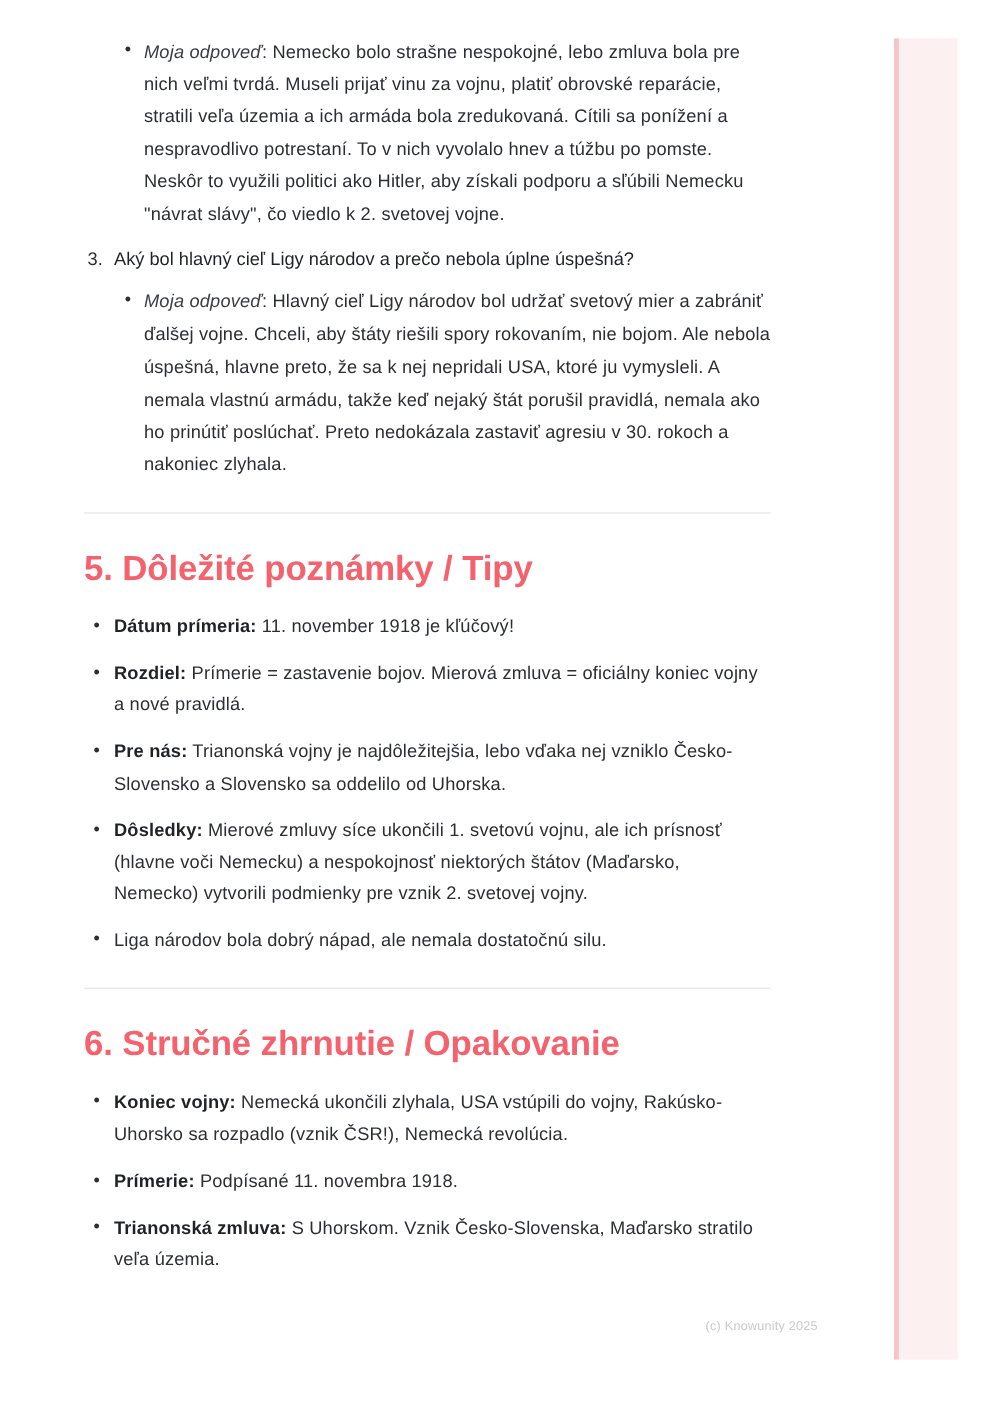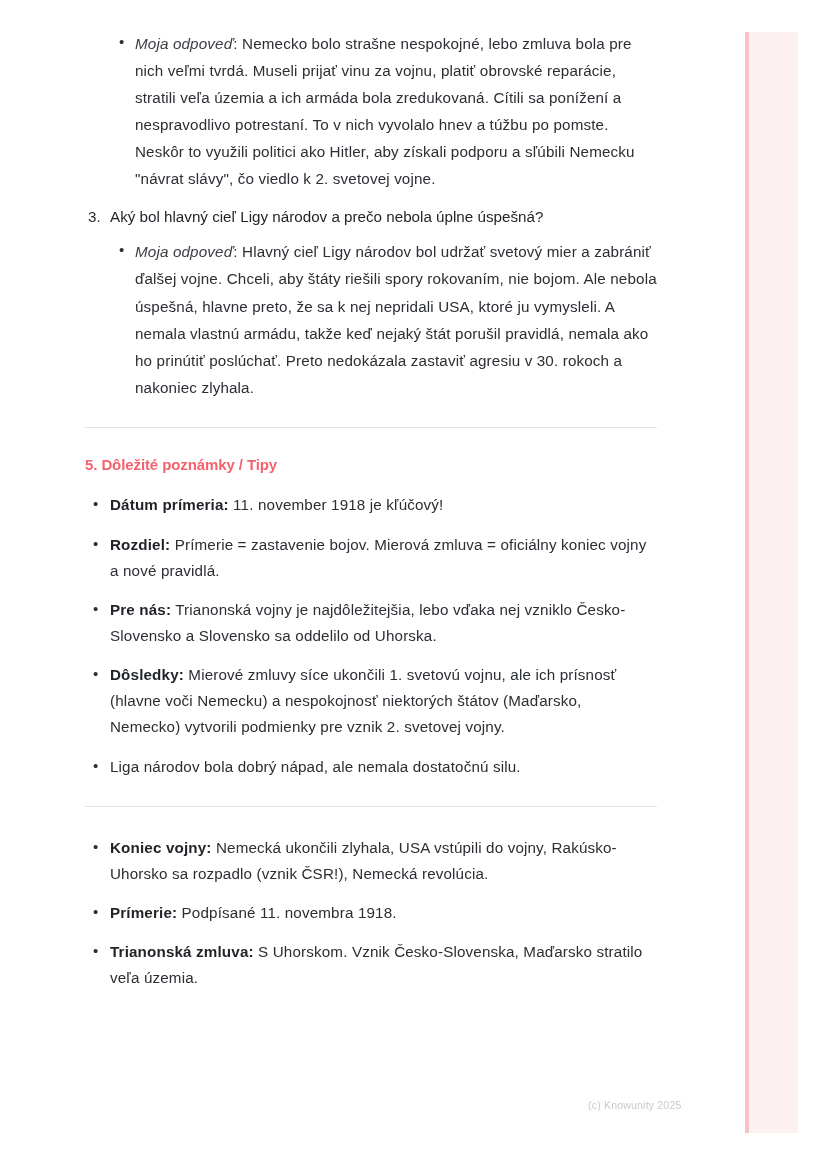--- a/index.html
+++ b/index.html
@@ -33,21 +33,21 @@
     left: 745px;
     width: 4px;
     height: 1101px;
     background: #f6c3c8;
   }
 
   
   .page {
     position: absolute;
     top: 0;
-    left: 17px;
+    left: 2px;
     width: 700px;
     height: 1171px;
     box-sizing: border-box;
     padding: 4px;
   }
 
   .content {
     position: absolute;
     left: 68px;
     top: 30px;
@@ -127,21 +127,21 @@
     font-weight: 700;
     color: #1f2227;
   }
   .q-text {
     font-weight: 400;
     color: #1f2227;
   }
 
   
   h2.section-heading {
-    font-size: 15px;
+    font-size: 29px;
     font-weight: 700;
     color: #f4626d;
     margin: 0 0 18px 0;
     letter-spacing: -0.1px;
     line-height: 1.25;
   }
 
   
   .divider {
     height: 1px;
@@ -207,20 +207,21 @@
       <li class="bullet-item">
         <span class="strong">Dôsledky:</span><span> Mierové zmluvy síce ukončili 1. svetovú vojnu, ale ich prísnosť (hlavne voči Nemecku) a nespokojnosť niektorých štátov (Maďarsko, Nemecko) vytvorili podmienky pre vznik 2. svetovej vojny.</span>
       </li>
       <li class="bullet-item">
         <span class="strong"></span><span>Liga národov bola dobrý nápad, ale nemala dostatočnú silu.</span>
       </li>
     </ul>
 
     <hr class="divider">
 
+    <h2 class="section-heading">6. Stručné zhrnutie / Opakovanie</h2>
     <ul class="bullets">
       <li class="bullet-item">
         <span class="strong">Koniec vojny:</span><span> Nemecká ukončili zlyhala, USA vstúpili do vojny, Rakúsko-Uhorsko sa rozpadlo (vznik ČSR!), Nemecká revolúcia.</span>
       </li>
       <li class="bullet-item">
         <span class="strong">Prímerie:</span><span> Podpísané 11. novembra 1918.</span>
       </li>
       <li class="bullet-item">
         <span class="strong">Trianonská zmluva:</span><span> S Uhorskom. Vznik Česko-Slovenska, Maďarsko stratilo veľa územia.</span>
       </li>

